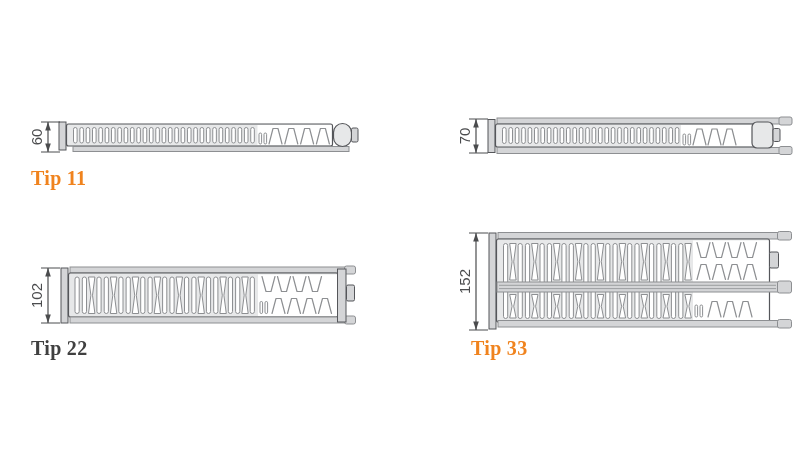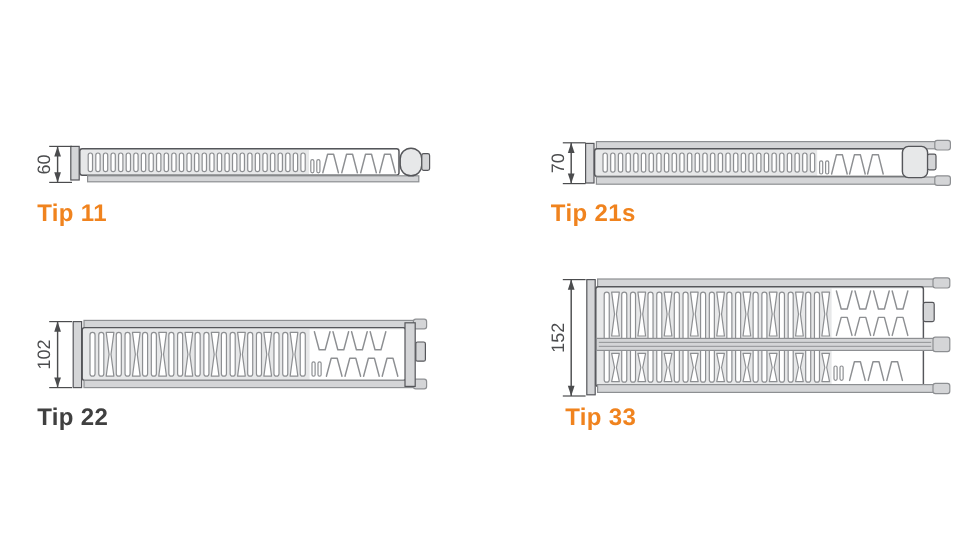--- a/index.html
+++ b/index.html
@@ -6,21 +6,21 @@
   #stage{
     position:relative;
     width:800px;height:465px;
     background:#ffffff;
     overflow:hidden;
     font-family:"Liberation Sans",sans-serif;
   }
   #diagram-canvas{position:absolute;left:0;top:0;}
   .tip-label{
     position:absolute;
-    font-family:Liberation Sans, sans-serif;
+    font-family:Liberation Serif, serif;
     font-size:20px;
     font-weight:600;
     letter-spacing:0.3px;
     white-space:nowrap;
   }
 </style>
 </head>
 <body>
 
 <div id="stage">
@@ -249,16 +249,15 @@
           <line x1="469" y1="330" x2="488" y2="330" stroke="#4b4c4e" stroke-width="1"></line>
           <line x1="476" y1="233" x2="476" y2="330" stroke="#4b4c4e" stroke-width="1.2"></line>
           <path d="M 476 233 L 473.2 241.5 L 478.8 241.5 Z" fill="#4b4c4e"></path>
           <path d="M 476 330 L 473.2 321.5 L 478.8 321.5 Z" fill="#4b4c4e"></path>
           <text x="466" y="281.5" fill="#4b4c4e" font-size="15" font-family="&quot;Liberation Sans&quot;,sans-serif" text-anchor="middle" dominant-baseline="middle" transform="rotate(-90 466 281.5)">152</text>
         </g>
       </g>
     </svg>
 
   <div class="tip-label" style="left: 31px; top: 167px; color: rgb(240, 131, 30);">Tip 11</div>
-  <div class="tip-label" style="left: 459px; top: 167px; color: rgb(240, 131, 30);">Tip 21s</div>
   <div class="tip-label" style="left: 31px; top: 337px; color: #404040;">Tip 22</div>
   <div class="tip-label" style="left: 471px; top: 337px; color: rgb(240, 131, 30);">Tip 33</div>
 </div>
 
 </body></html>

